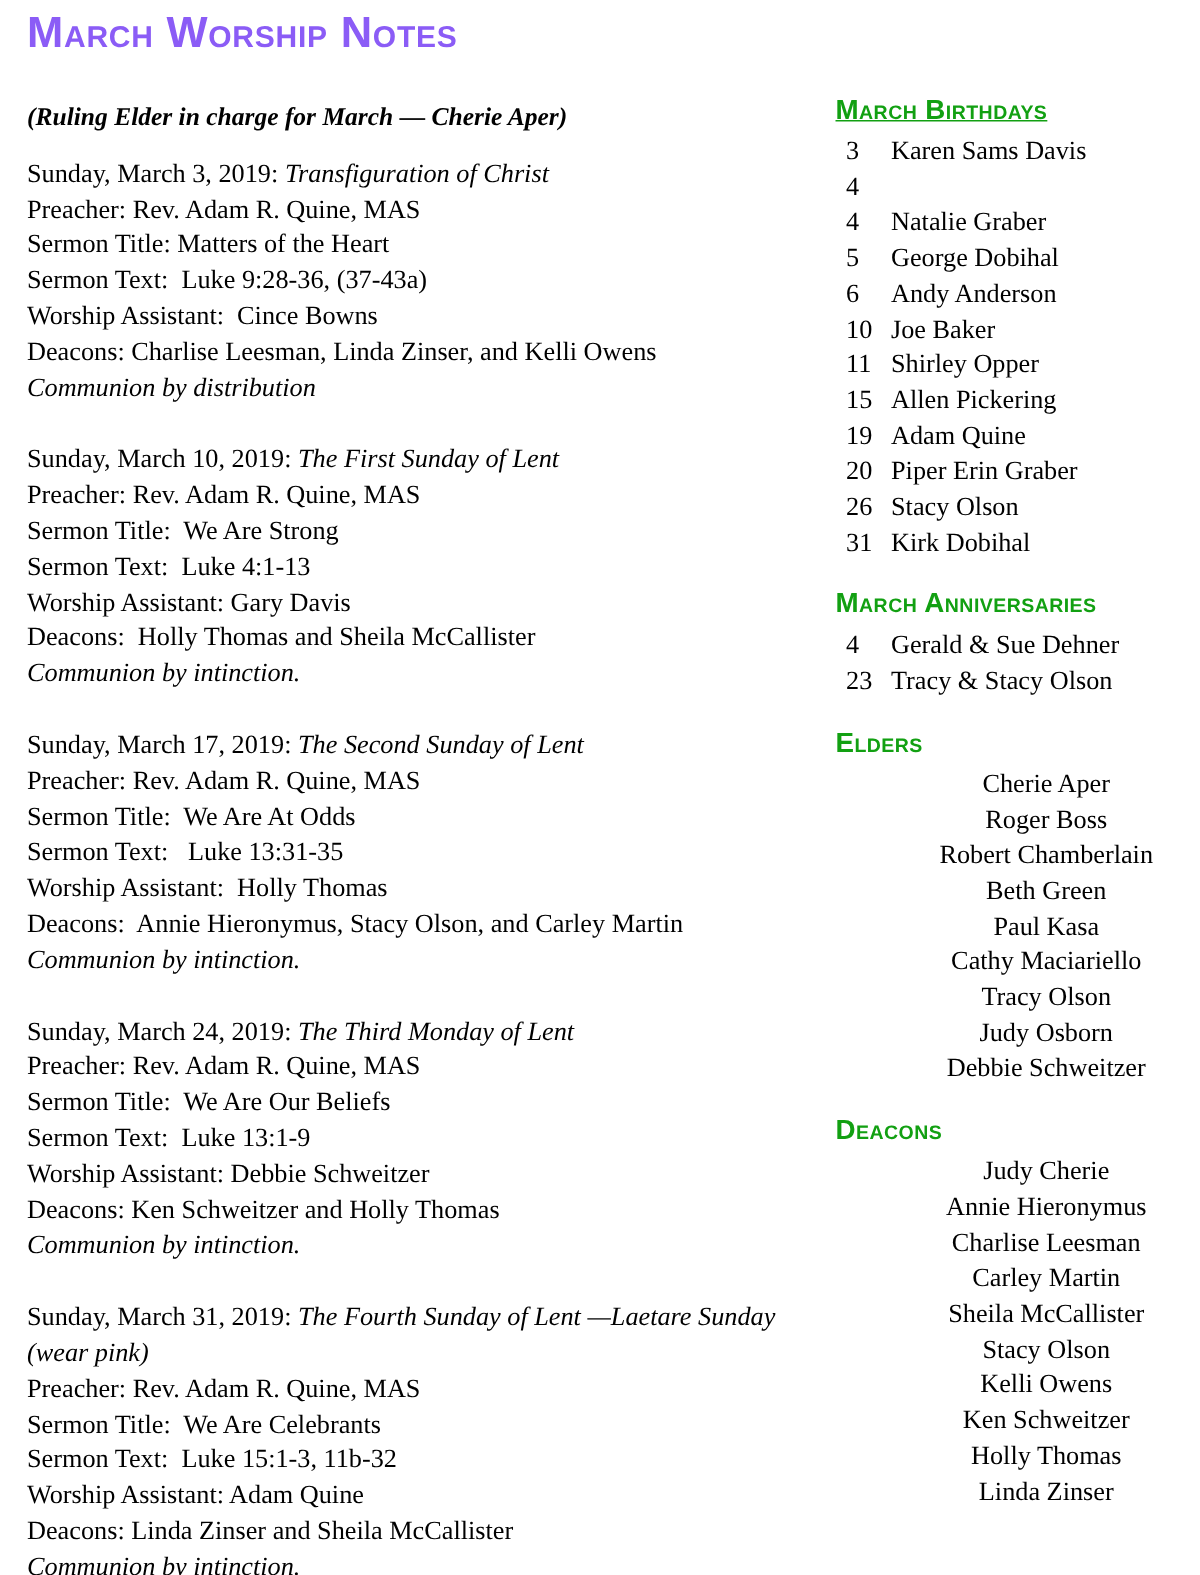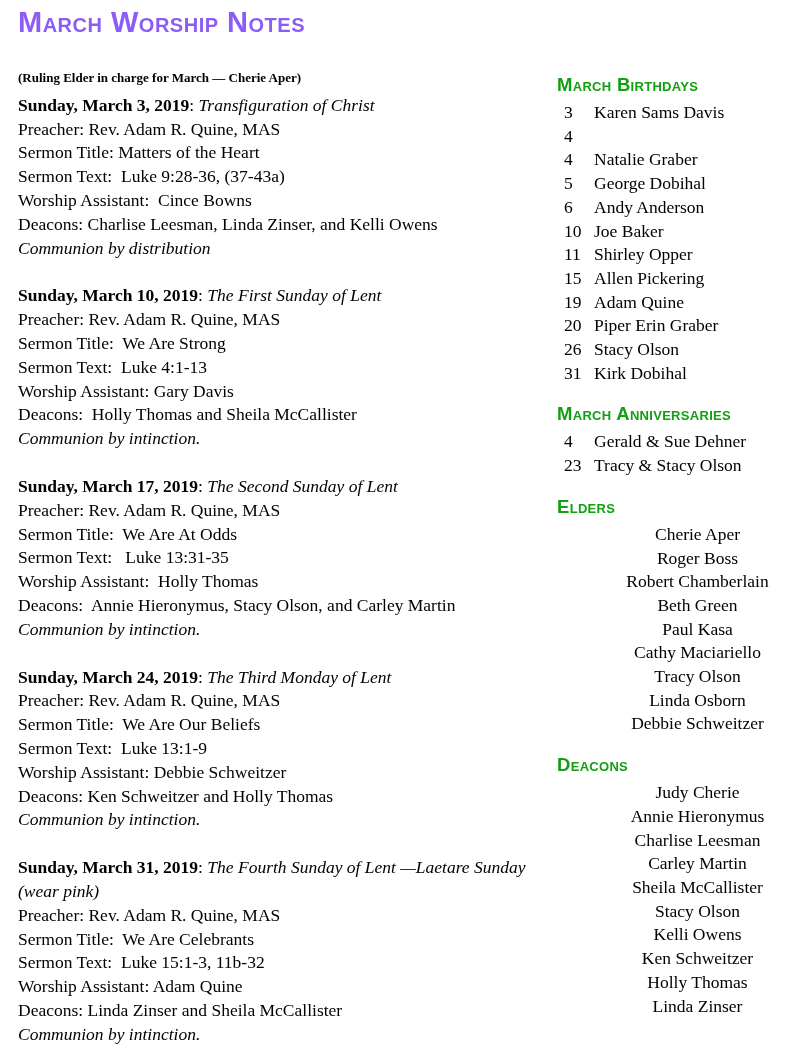--- a/index.html
+++ b/index.html
@@ -9,38 +9,38 @@
     font-family:"Liberation Serif","DejaVu Serif",serif; color:#000000;
   }
   .main { position:absolute; left:18px; top:7px; width:538px; }
   .page-title {
     font-family:"Liberation Sans","DejaVu Sans",sans-serif;
     font-weight:bold; font-variant:small-caps;
     font-size:29px; line-height:30px; letter-spacing:0.5px;
     color:#8b5cf6;
   }
   .intro {
-    font-size:13px; line-height:23.8px;
-    font-weight:bold; 
-    margin-top:29px; margin-bottom:4px;
+    font-size:17px; line-height:23.8px;
+    font-weight:bold; font-style:italic;
+    margin-top:29px; margin-bottom:14px;
     white-space:pre-wrap;
   }
   .service { margin-bottom:24px; }
   .line { font-size:17.5px; line-height:23.8px; white-space:pre-wrap; }
-  .bold { font-weight:bold; }
+  .bold { font-weight:normal; }
   .italic { font-style:italic; }
   .sidebar { position:absolute; left:557px; top:62px; width:238px; }
   .sb-heading {
     font-family:"Liberation Sans","DejaVu Sans",sans-serif;
     font-weight:bold; font-variant:small-caps;
     font-size:18.5px; line-height:22px; letter-spacing:0.3px;
     color:#12A012;
     margin:18px 0 5px 0;
   }
-  .sb-heading.first { margin-top:12px; }
+  .sb-heading.first { margin-top:0;text-decoration:underline; }
   .row { display:flex; font-size:17.5px; line-height:23.7px; }
   .row .num { width:37px; padding-left:7px; flex:none; }
   .row .nm { flex:1; }
   .sb-name { font-size:17.5px; line-height:23.7px; padding-left:43px;text-align:center; }
 </style>
 </head>
 <body>
 
 <div class="main">
   <h1 class="page-title">March Worship Notes</h1>
@@ -158,21 +158,21 @@
     </div>
 
   <h2 class="sb-heading">Elders</h2>
   <p class="sb-name">Cherie Aper</p>
   <p class="sb-name">Roger Boss</p>
   <p class="sb-name">Robert Chamberlain</p>
   <p class="sb-name">Beth Green</p>
   <p class="sb-name">Paul Kasa</p>
   <p class="sb-name">Cathy Maciariello</p>
   <p class="sb-name">Tracy Olson</p>
-  <p class="sb-name">Linda Osborn</p>
+  <p class="sb-name">Judy Osborn</p>
   <p class="sb-name">Debbie Schweitzer</p>
 
   <h2 class="sb-heading">Deacons</h2>
   <p class="sb-name">Judy Cherie</p>
   <p class="sb-name">Annie Hieronymus</p>
   <p class="sb-name">Charlise Leesman</p>
   <p class="sb-name">Carley Martin</p>
   <p class="sb-name">Sheila McCallister</p>
   <p class="sb-name">Stacy Olson</p>
   <p class="sb-name">Kelli Owens</p>

